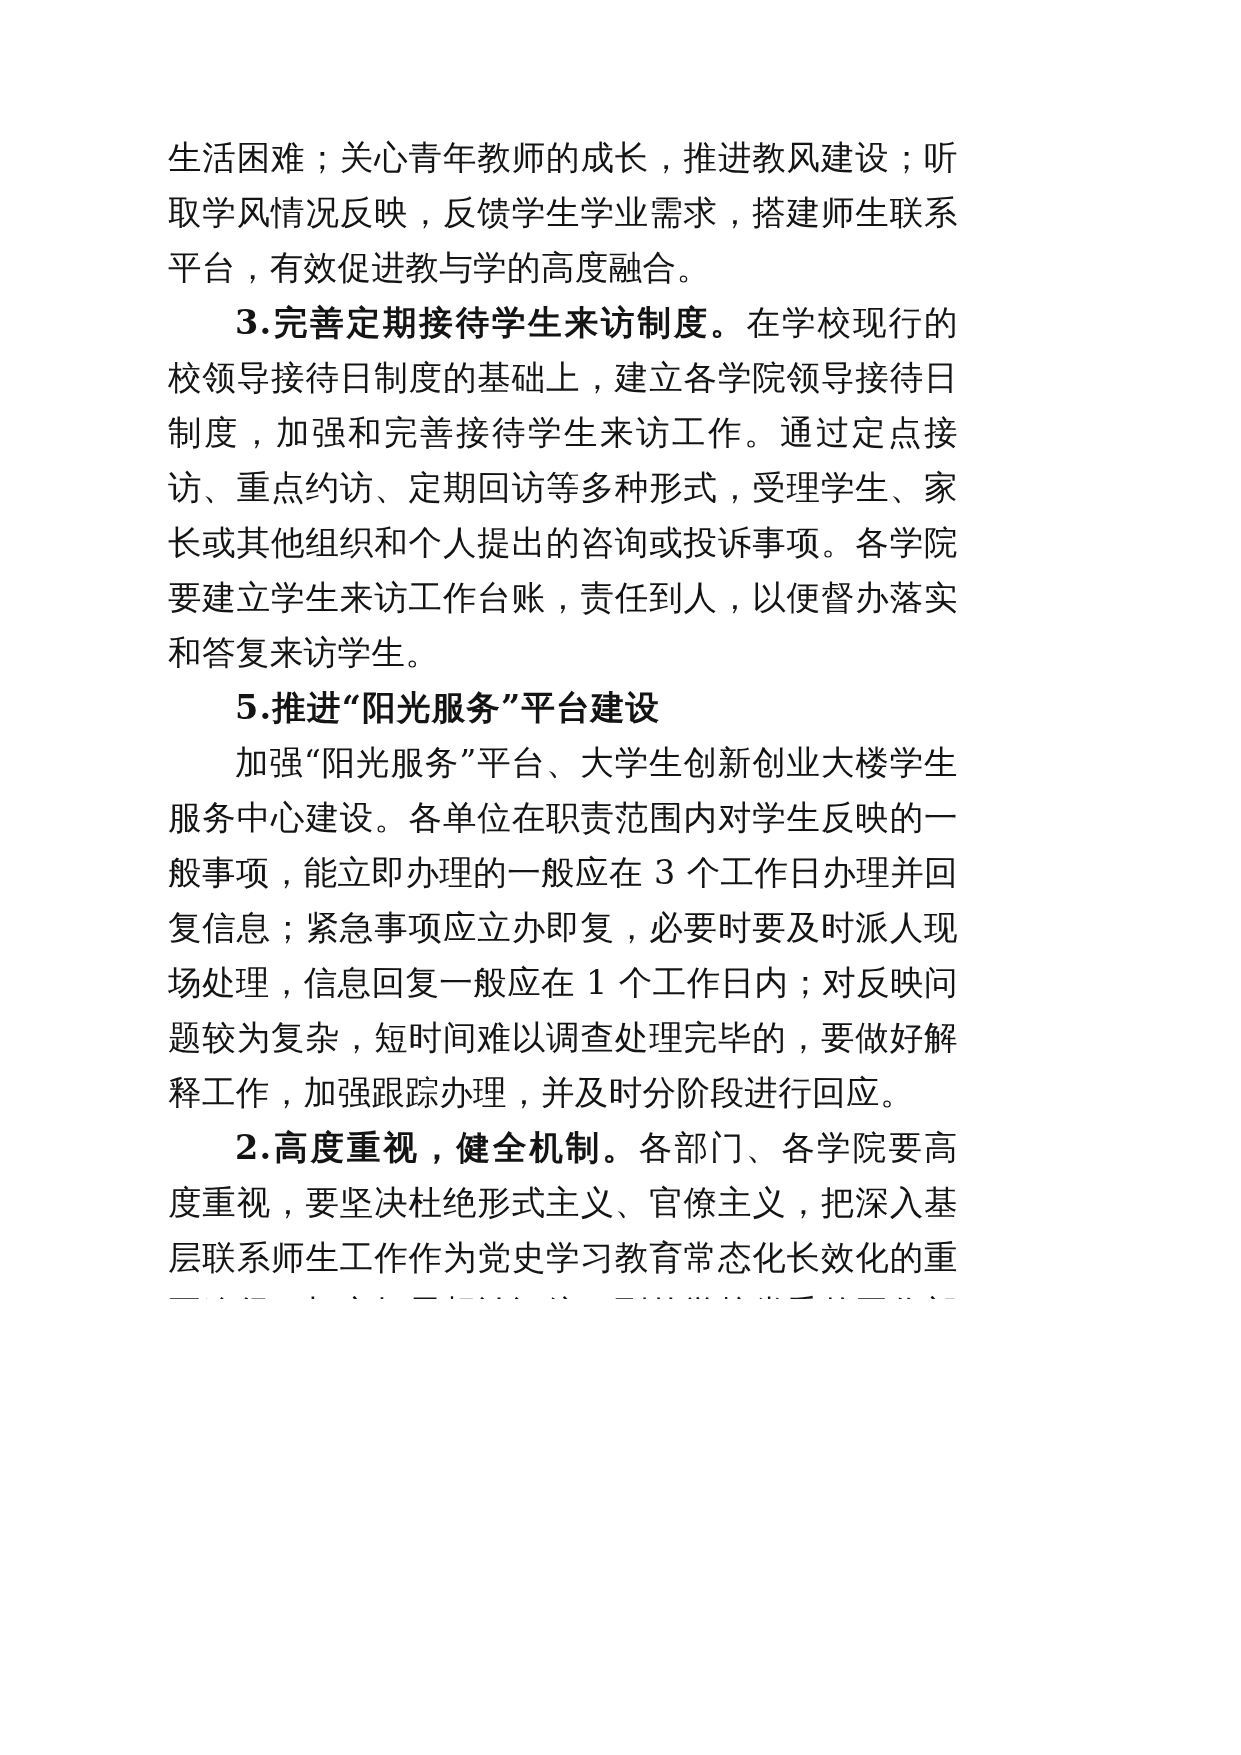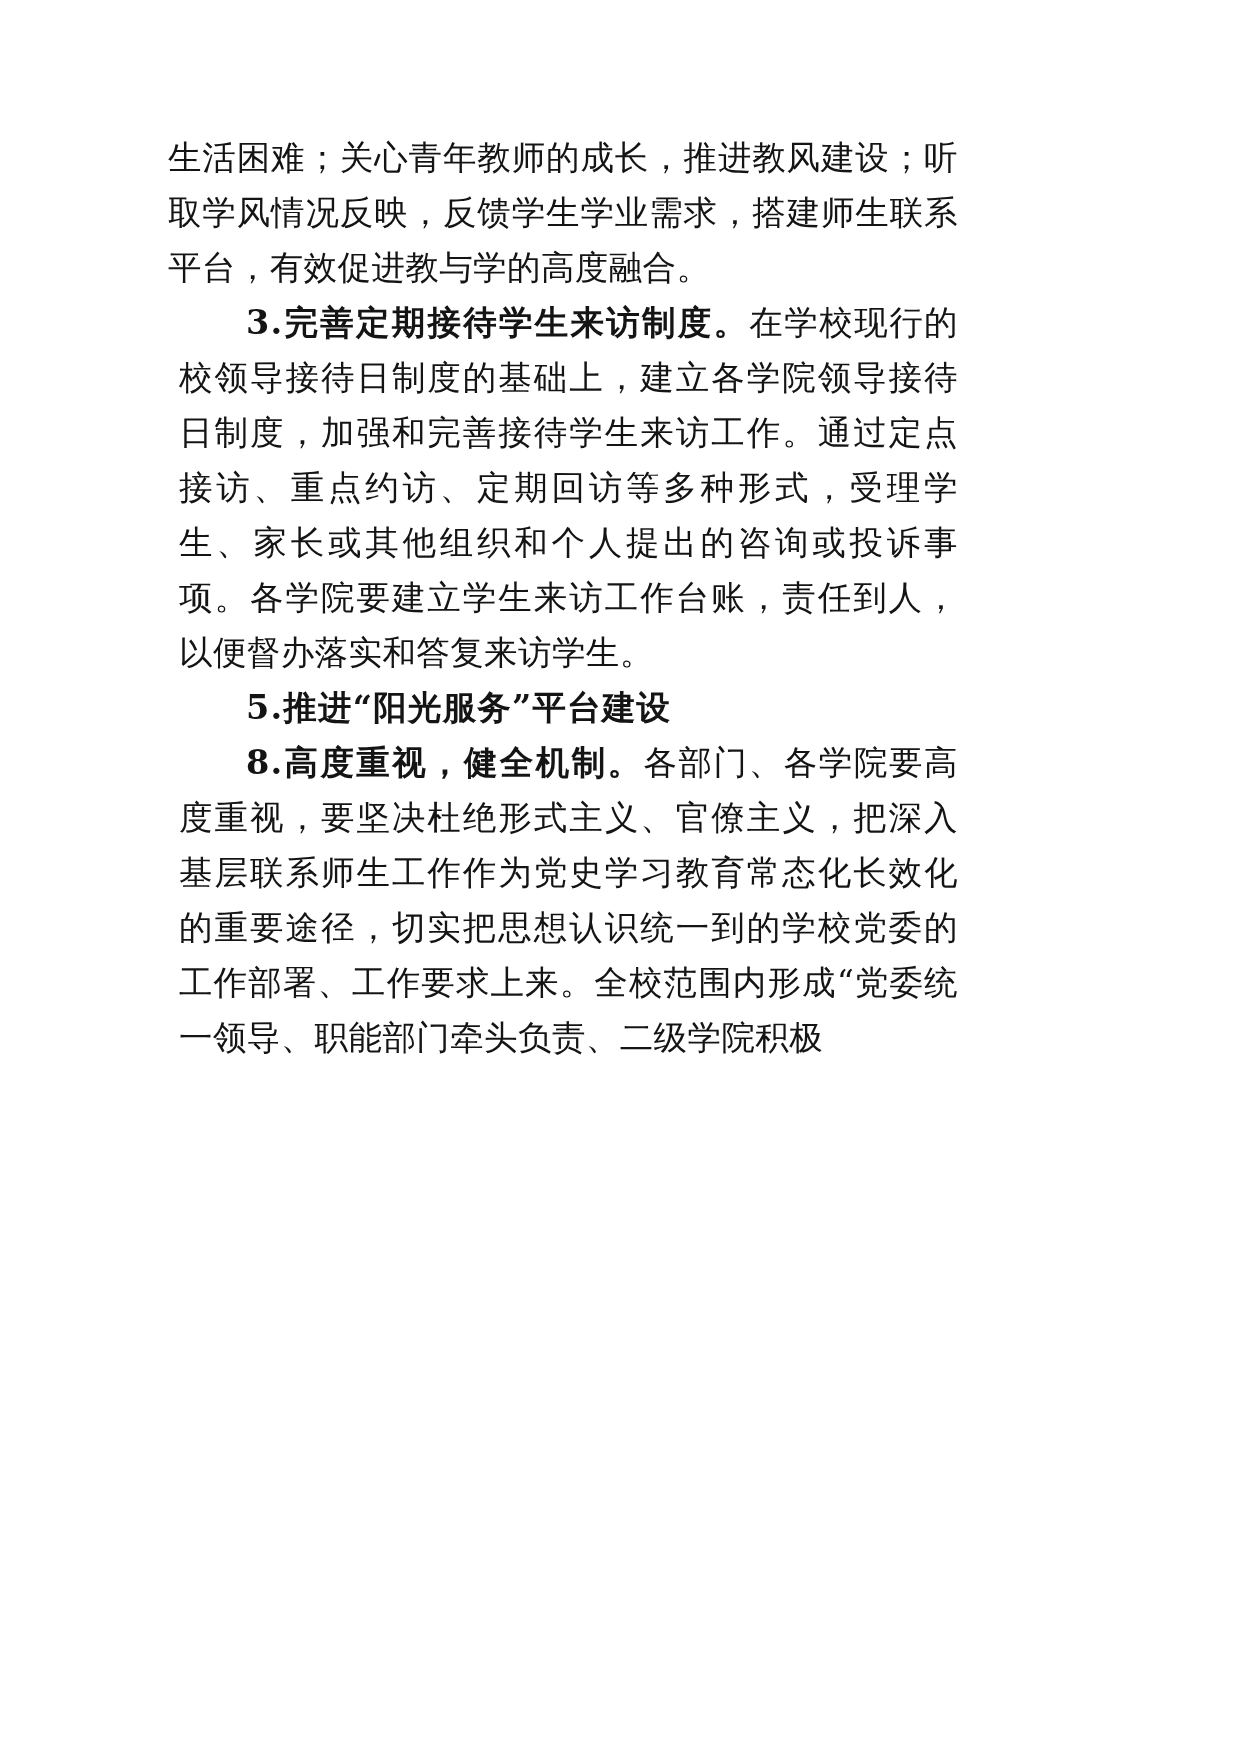--- a/index.html
+++ b/index.html
@@ -29,21 +29,20 @@
     line-height: 55px;
     letter-spacing: 0.4px;
     text-align: justify;
     text-justify: inter-ideograph;
     text-align-last: left;
     word-break: break-all;
     color: #141414;
   }
   p.indent {
     text-indent: 67px;
-    margin-left: 11px;
   }
   .bold-run {
     font-weight: bold;
     letter-spacing: 1.2px;
   }
   .heading {
     font-weight: bold;
     letter-spacing: 1.2px;
   }
   .page-number {
@@ -69,23 +68,26 @@
     </p>
 
     <p class="indent">
       <span class="bold-run">3.完善定期接待学生来访制度。</span><span>在学校现行的校领导接待日制度的基础上，建立各学院领导接待日制度，加强和完善接待学生来访工作。通过定点接访、重点约访、定期回访等多种形式，受理学生、家长或其他组织和个人提出的咨询或投诉事项。各学院要建立学生来访工作台账，责任到人，以便督办落实和答复来访学生。</span>
     </p>
 
     <p class="indent">
       <span class="heading">5.推进“阳光服务”平台建设</span>
     </p>
 
+    <p class="indent">
+      <span>加强“阳光服务”平台、大学生创新创业大楼学生服务中心建设。各单位在职责范围内对学生反映的一般事项，能立即办理的一般应在 3 个工作日办理并回复信息；紧急事项应立办即复，必要时要及时派人现场处理，信息回复一般应在 1 个工作日内；对反映问题较为复杂，短时间难以调查处理完毕的，要做好解释工作，加强跟踪办理，并及时分阶段进行回应。</span>
+    </p>
 
 
     <p class="indent">
-      <span class="bold-run">8.高度重视，健全机制。</span><span>各部门、各学院要高度重视，要坚决杜绝形式主义、官僚主义，把深入基层联系师生工作作为党史学习教育常态化长效化的重要途径，切实把思想认识统一到的学校党委的工作部署、工作要求上来。全校范围内形成“党委统一领导、职能部门牵头负责、二级学院积极</span>
+      <span class="bold-run">2.高度重视，健全机制。</span><span>各部门、各学院要高度重视，要坚决杜绝形式主义、官僚主义，把深入基层联系师生工作作为党史学习教育常态化长效化的重要途径，切实把思想认识统一到的学校党委的工作部署、工作要求上来。全校范围内形成“党委统一领导、职能部门牵头负责、二级学院积极</span>
     </p>
 
   </div>
 
   <div class="page-number">3</div>
 
 </div>
 
 </body></html>

